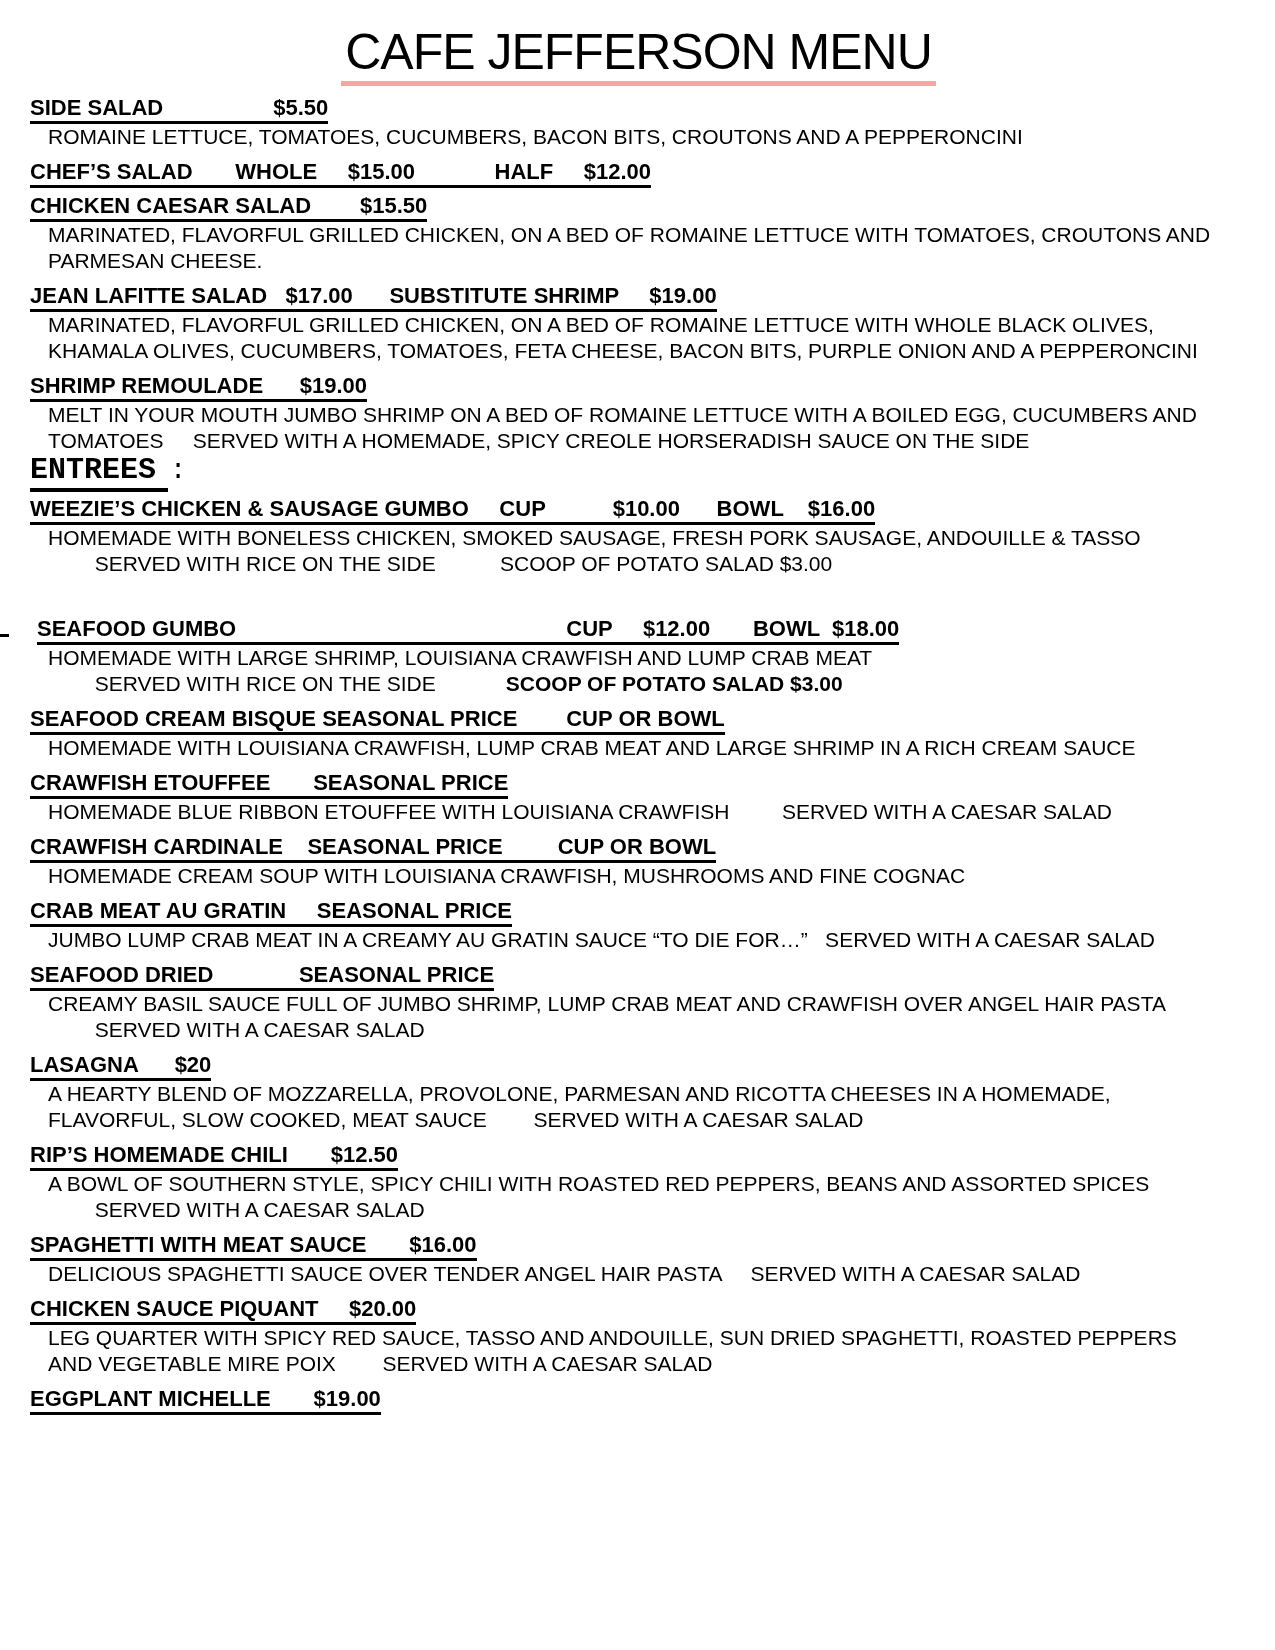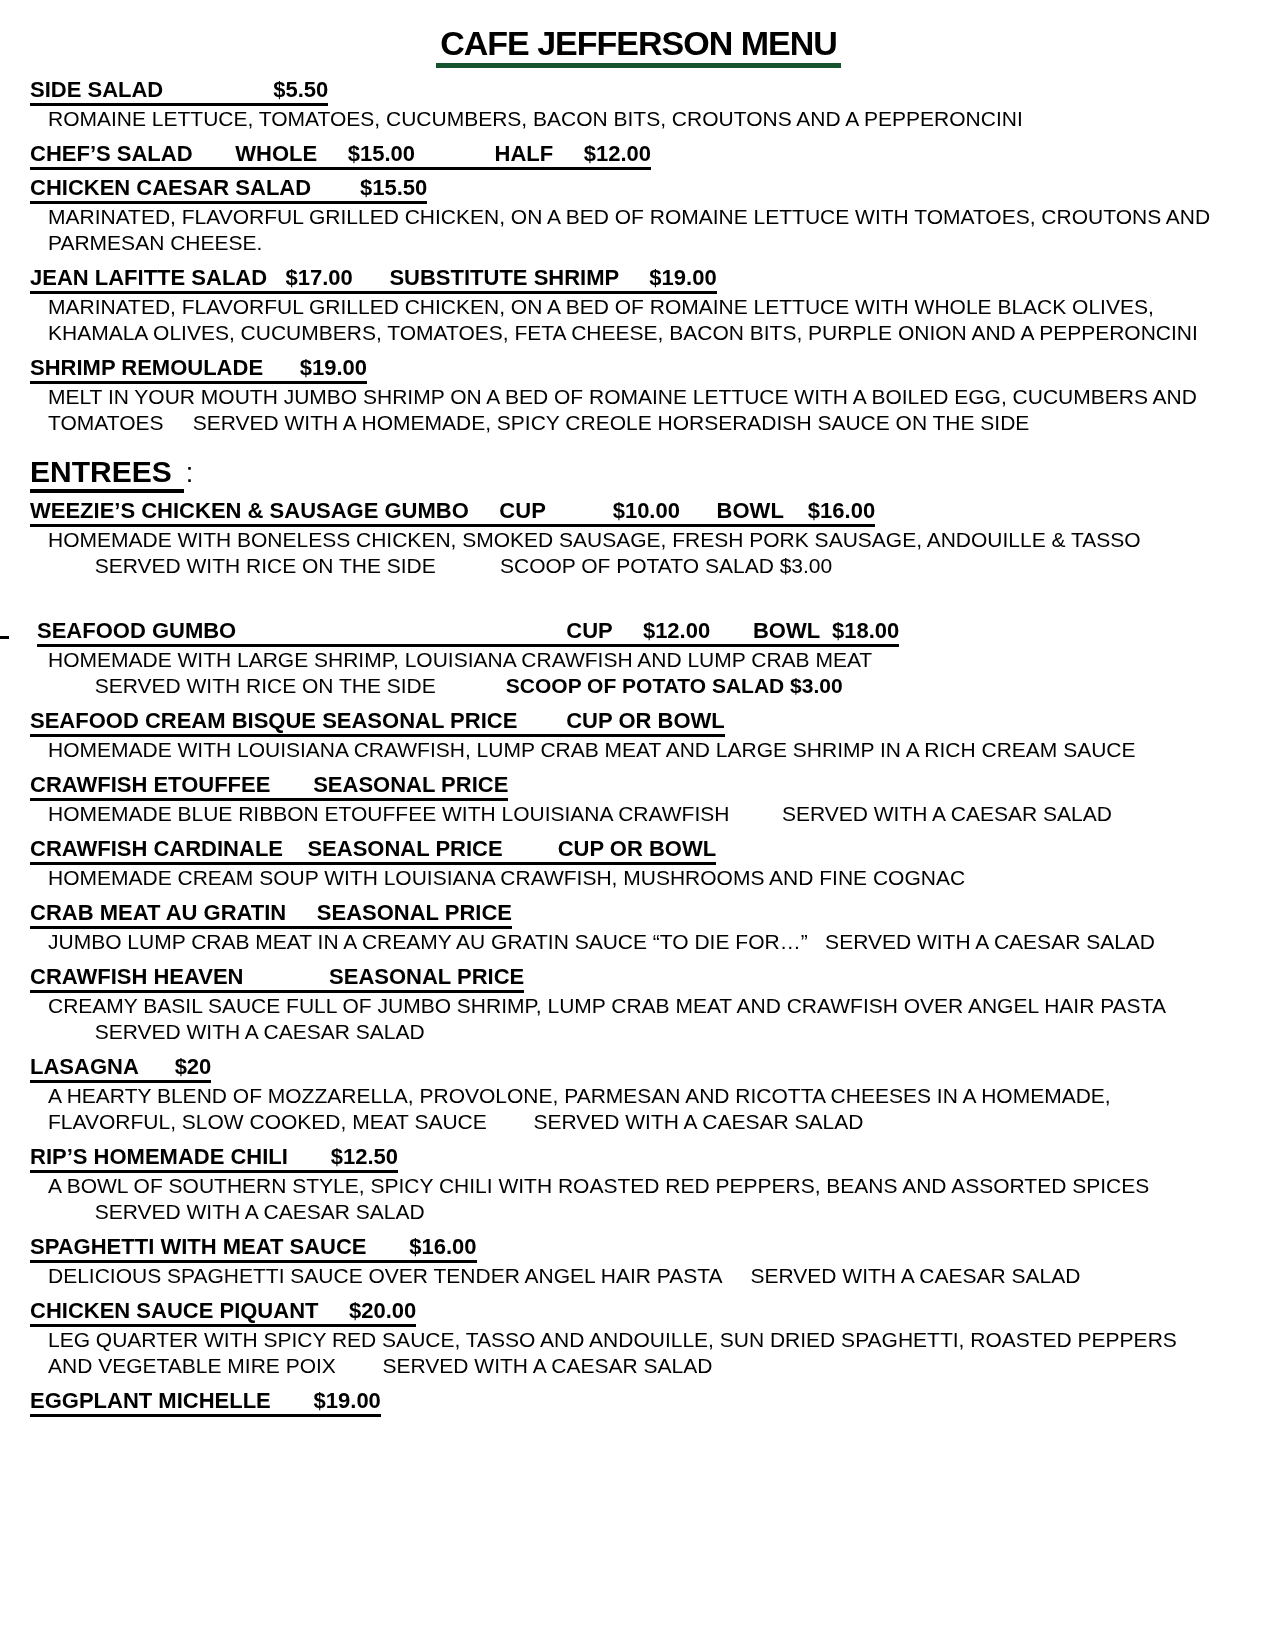--- a/index.html
+++ b/index.html
@@ -7,29 +7,29 @@
     width: 1275px; height: 1650px;
     color: #000;
     font-family: "Liberation Sans", "DejaVu Sans", sans-serif;
     overflow: hidden;
   }
   .page { padding: 12px 28px 0 30px; }
 
   .title-wrap { text-align: center; margin-top: 12px; }
   .doc-title {
     display: inline-block;
-    font-size: 34px; font-weight: bold; letter-spacing: -1px;
+    font-size: 50px; font-weight: normal; letter-spacing: -1px;
     line-height: 1.12;
-    border-bottom: 5px solid #14532d;
+    border-bottom: 5px solid #fca5a5;
     padding: 0 4px 1px 4px;
     white-space: pre;
   }
 
   .section-heading { margin-top: 4px; font-size: 30px; line-height: 32px; }
-  .section-heading.entrees { margin-top: 20px; }
+  .section-heading.entrees { margin-top: 0; font-family: Liberation Mono, monospace; }
   .section-heading .u {
     font-weight: bold;
     border-bottom: 4px solid #000;
     padding-bottom: 1px;
     white-space: pre;
   }
   .section-heading .u.pad-r { padding-right: 12px; }
   .section-heading .colon { font-weight: normal; font-size: 27px; }
   .section-heading.entrees .colon { margin-left: 2px; }
 
@@ -145,21 +145,21 @@
   </div>
 
   <div class="item">
     <div class="item-heading"><span class="u">CRAB MEAT AU GRATIN     SEASONAL PRICE</span></div>
     <div class="desc">
       <div class="line"><span>JUMBO LUMP CRAB MEAT IN A CREAMY AU GRATIN SAUCE “TO DIE FOR…”   SERVED WITH A CAESAR SALAD</span></div>
     </div>
   </div>
 
   <div class="item">
-    <div class="item-heading"><span class="u">CRAWFISH HEAVEN              SEASONAL PRICE</span></div>
+    <div class="item-heading"><span class="u">SEAFOOD DRIED              SEASONAL PRICE</span></div>
     <div class="desc">
       <div class="line"><span>CREAMY BASIL SAUCE FULL OF JUMBO SHRIMP, LUMP CRAB MEAT AND CRAWFISH OVER ANGEL HAIR PASTA</span></div>
       <div class="line"><span>        SERVED WITH A CAESAR SALAD</span></div>
     </div>
   </div>
 
   <div class="item">
     <div class="item-heading"><span class="u">LASAGNA      $20</span></div>
     <div class="desc">
       <div class="line"><span>A HEARTY BLEND OF MOZZARELLA, PROVOLONE, PARMESAN AND RICOTTA CHEESES IN A HOMEMADE,</span></div>

